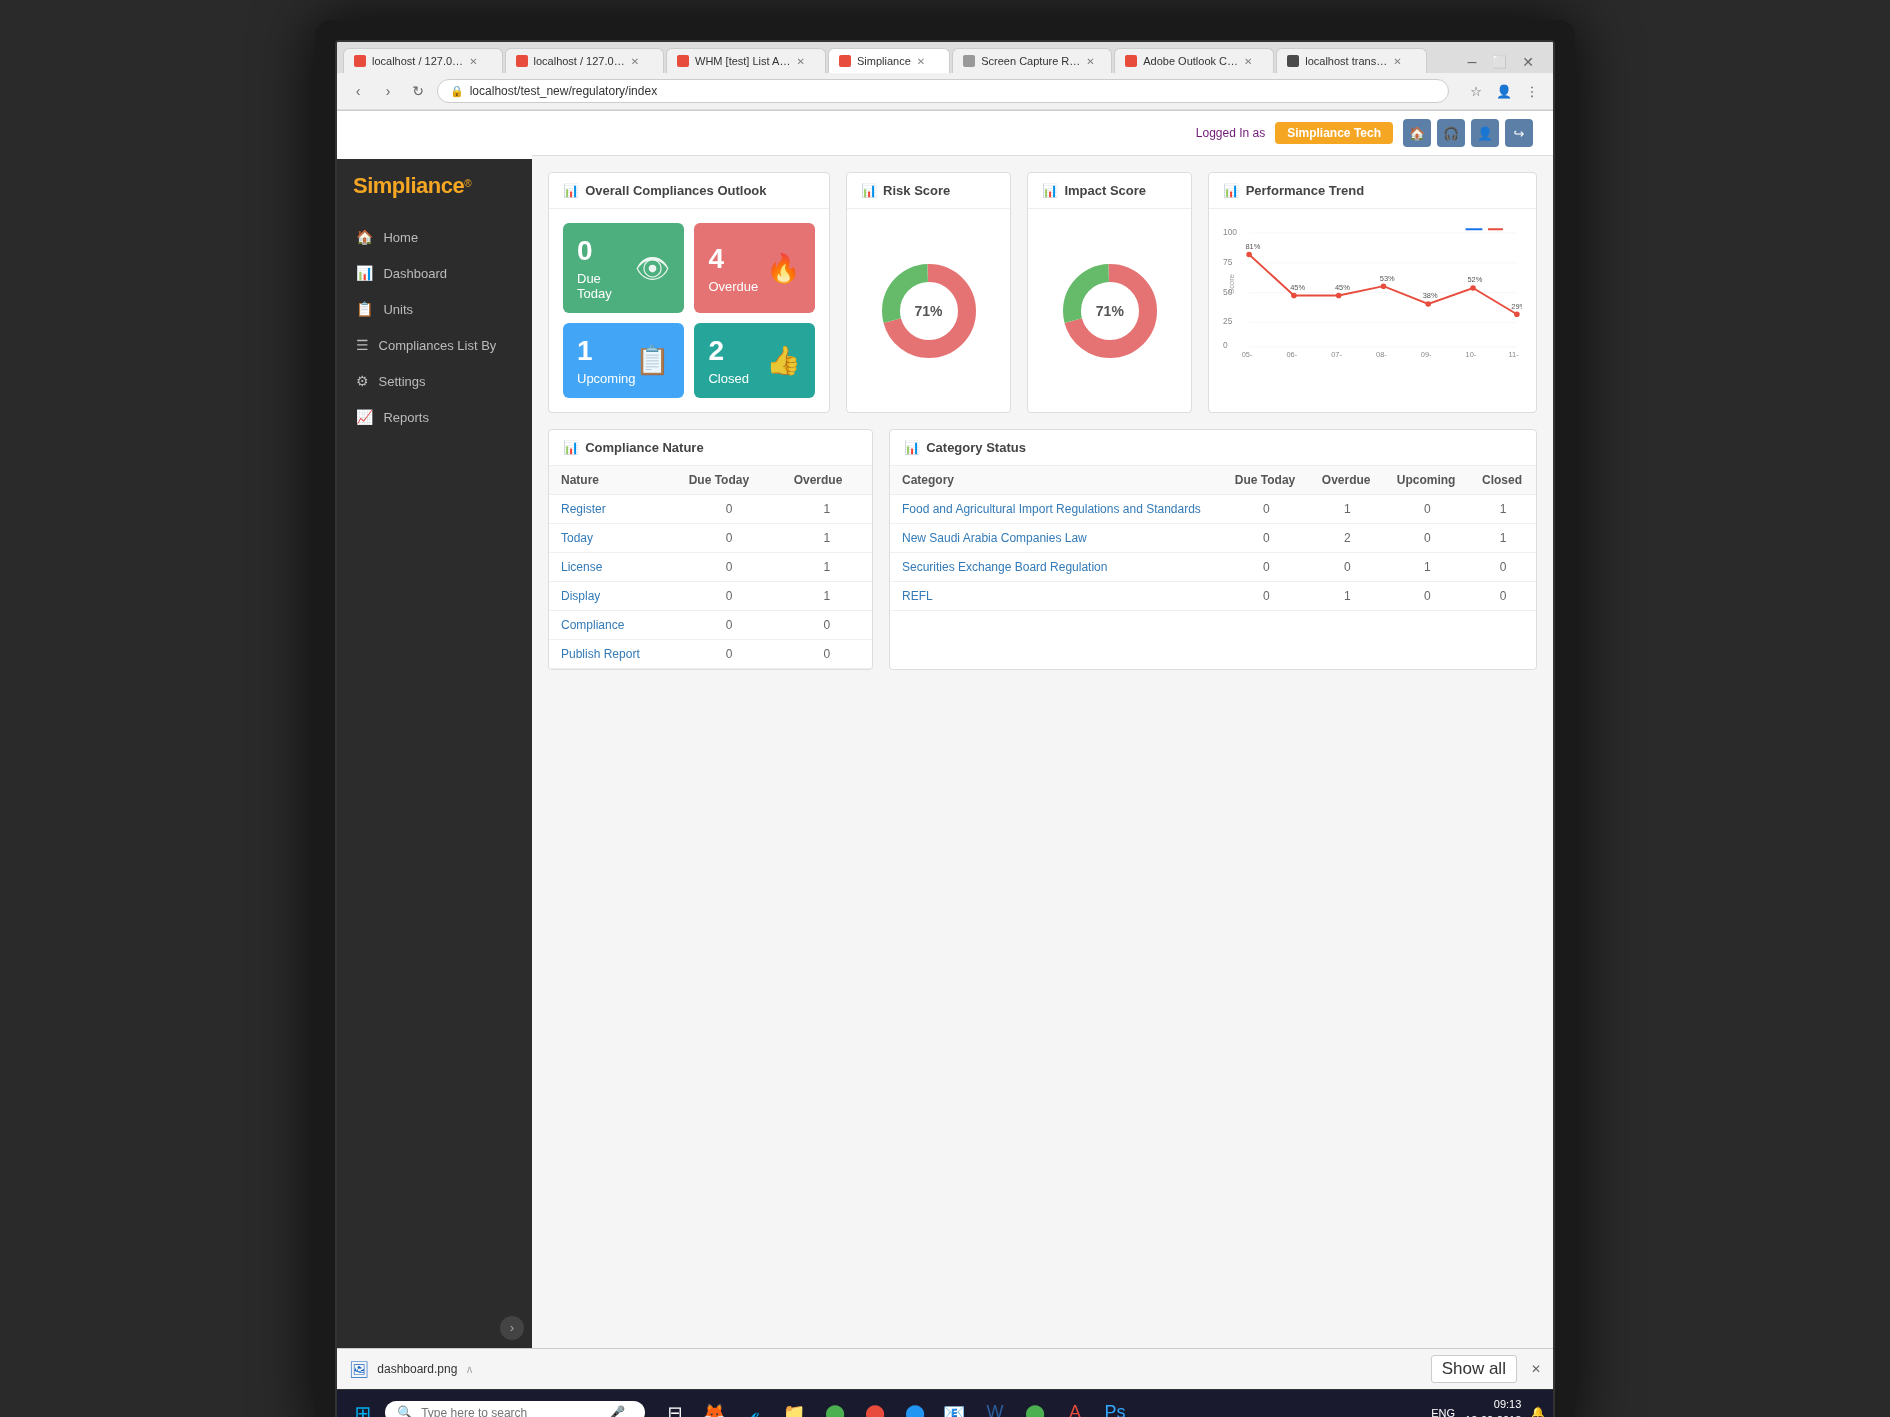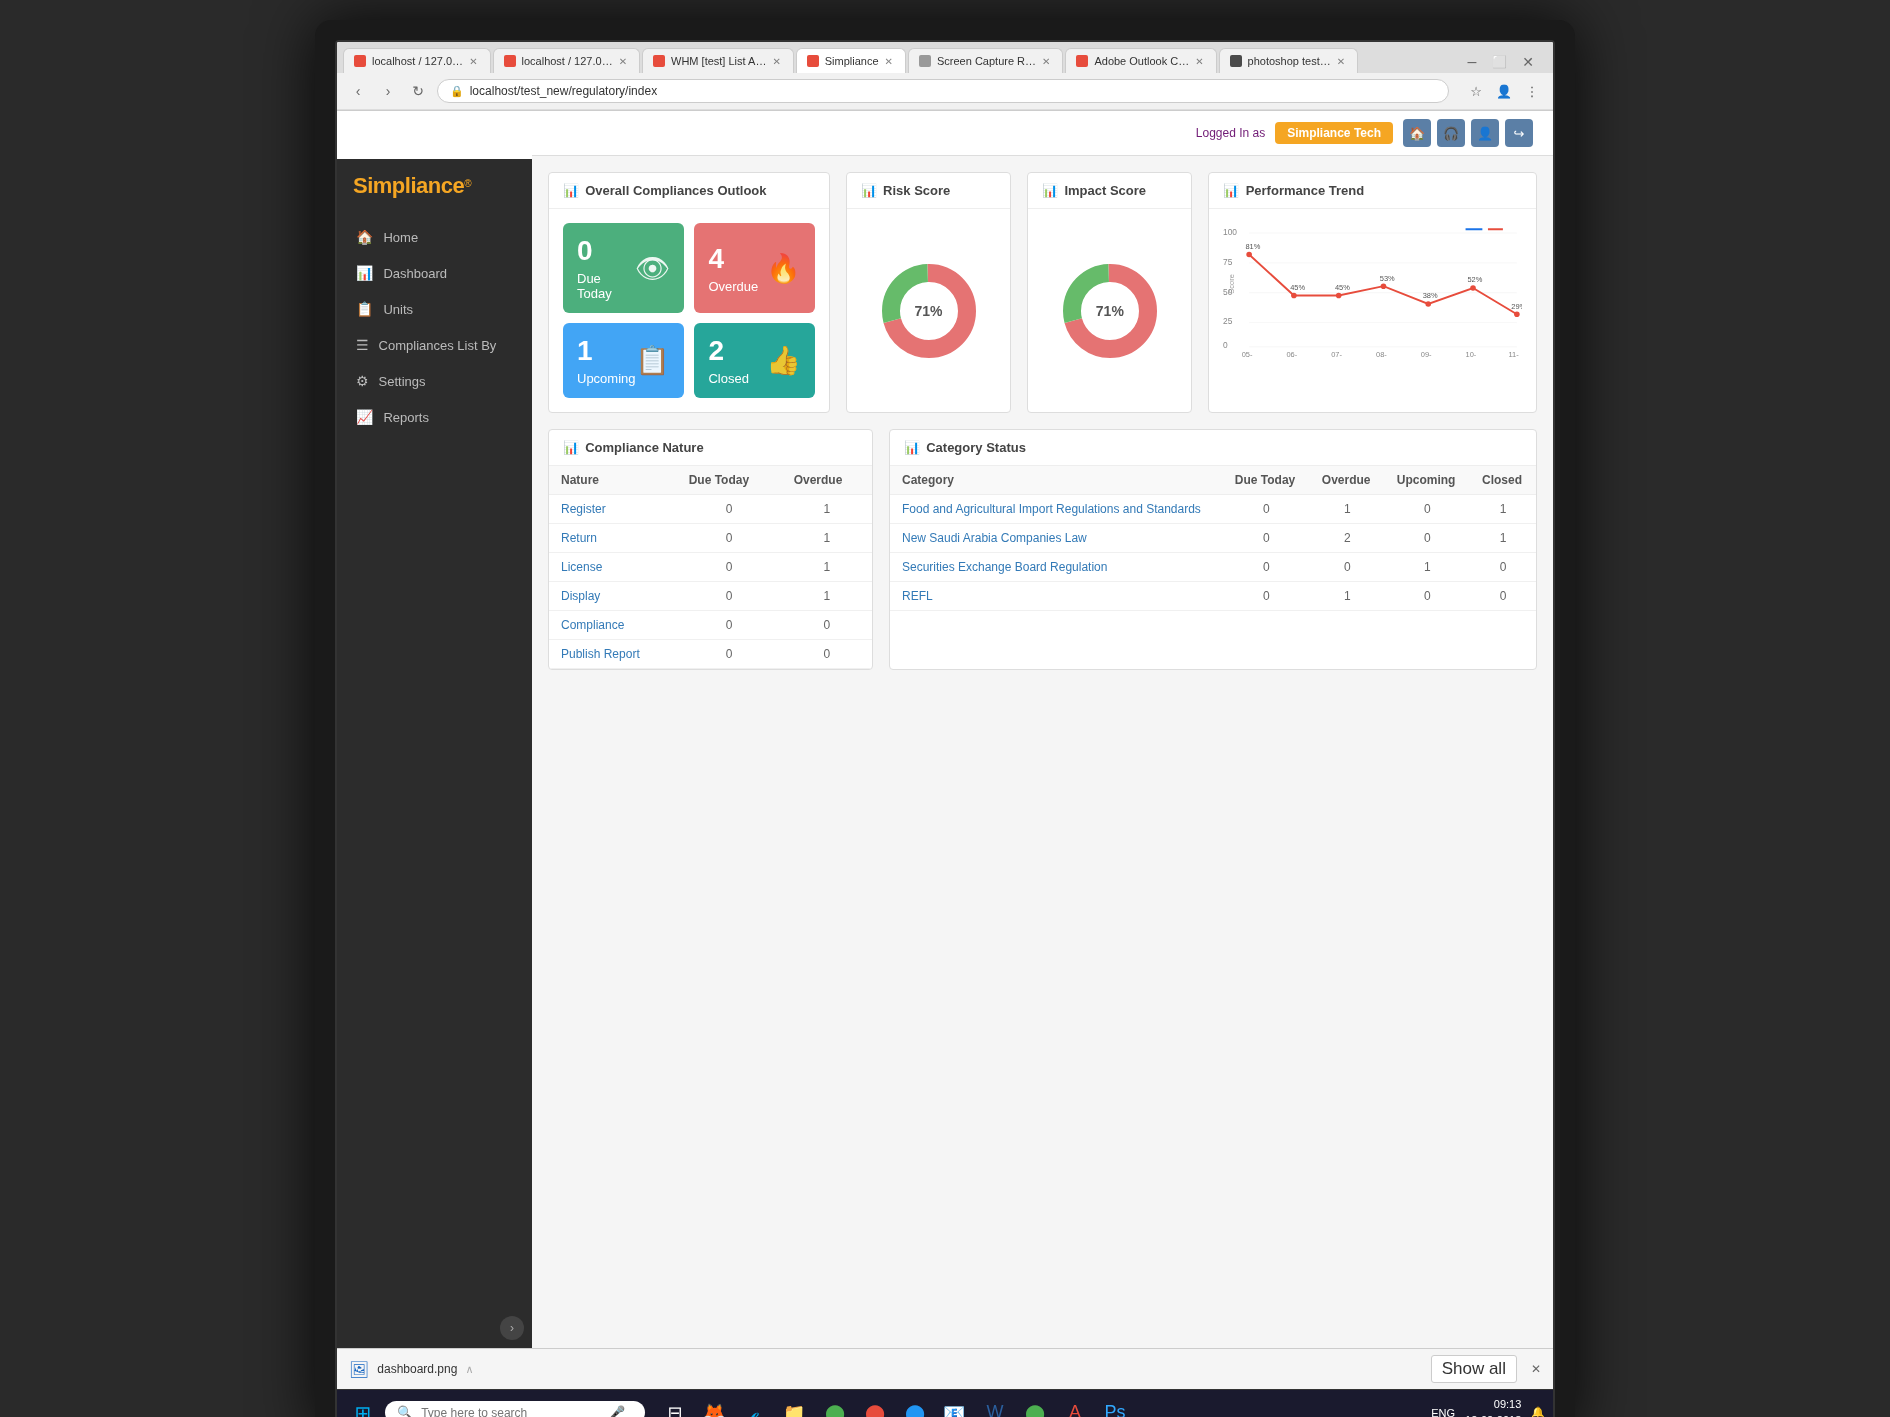--- a/index.html
+++ b/index.html
@@ -37,21 +37,21 @@
       display: flex;
       align-items: flex-end;
       padding: 6px 6px 0 6px;
       gap: 2px;
       background: #ddd;
     }
     .browser-tab {
       display: flex;
       align-items: center;
       gap: 6px;
-      padding: 6px 12px 6px 10px;
+      padding: 6px 24px 6px 10px;
       background: #f1f1f1;
       border-radius: 6px 6px 0 0;
       font-size: 11px;
       color: #333;
       cursor: pointer;
       max-width: 160px;
       white-space: nowrap;
       overflow: hidden;
       text-overflow: ellipsis;
       border: 1px solid #ccc;
@@ -500,21 +500,21 @@
           <span>Screen Capture R…</span>
           <span class="tab-close">✕</span>
         </div>
         <div class="browser-tab">
           <div class="tab-favicon" style="background:#e74c3c;"></div>
           <span>Adobe Outlook C…</span>
           <span class="tab-close">✕</span>
         </div>
         <div class="browser-tab">
           <div class="tab-favicon" style="background:#4a4a4a;"></div>
-          <span>photoshop test…</span>
+          <span>localhost trans…</span>
           <span class="tab-close">✕</span>
         </div>
         <div style="margin-left:auto; display:flex; align-items:center; gap:6px; padding-right:8px;">
           <div class="nav-btn" style="font-size:16px;">–</div>
           <div class="nav-btn" style="font-size:12px;">⬜</div>
           <div class="nav-btn" style="font-size:14px;">✕</div>
         </div>
       </div>
 
       <div class="browser-nav">
@@ -738,21 +738,21 @@
                     <th>Overdue</th>
                   </tr>
                 </thead>
                 <tbody id="nature-tbody">
                 <tr>
     <td class="link-cell">Register</td>
     <td class="num">0</td>
     <td class="num">1</td>
   </tr>
                     <tr>
-    <td class="link-cell">Return</td>
+    <td class="link-cell">Today</td>
     <td class="num">0</td>
     <td class="num">1</td>
   </tr>
                     <tr>
     <td class="link-cell">License</td>
     <td class="num">0</td>
     <td class="num">1</td>
   </tr>
                     <tr>
     <td class="link-cell">Display</td>

